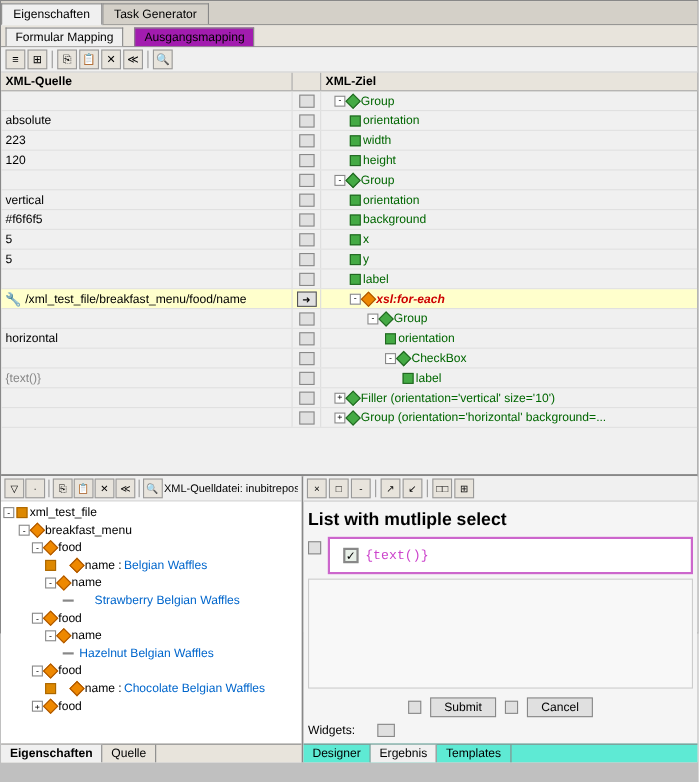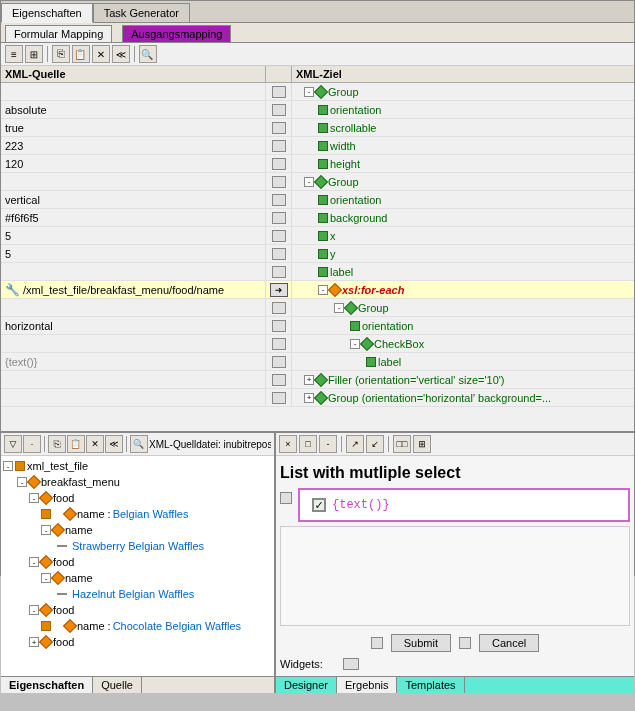--- a/index.html
+++ b/index.html
@@ -138,35 +138,20 @@
           </div>
         <div class="mapping-cell-right">
           <div class="right-row">
             <span style="display:inline-block;width:20px"></span>
             <span class="sq-green"></span>
             <span class="node-text node-green">orientation</span>
           </div>
         </div>
       </div>
 
-      <div class="mapping-row">
-        <div class="mapping-cell-left">
-            <span>true</span>
-          </div>
-        <div class="mapping-cell-mid">
-            <div class="mid-box"></div>
-          </div>
-        <div class="mapping-cell-right">
-          <div class="right-row">
-            <span style="display:inline-block;width:20px"></span>
-            <span class="sq-green"></span>
-            <span class="node-text node-green">scrollable</span>
-          </div>
-        </div>
-      </div>
 
       <div class="mapping-row">
         <div class="mapping-cell-left">
             <span>223</span>
           </div>
         <div class="mapping-cell-mid">
             <div class="mid-box"></div>
           </div>
         <div class="mapping-cell-right">
           <div class="right-row">
@@ -459,21 +444,21 @@
             <span class="expand-btn">-</span>
             <span class="diamond-orange"></span>
             <span>name</span>
           </div>
         </div>
 
         <div class="tree-item">
           <div class="right-row">
             <span style="display:inline-block;width:52px"></span>
             <span style="display:inline-block;width:10px;border:1px solid #888"></span>
-            <span style="color:#0066cc;margin-left:3px">Strawberry Belgian Waffles</span>
+            <span style="color:#0066cc;margin-left:17px">Strawberry Belgian Waffles</span>
           </div>
         </div>
 
         <div class="tree-item">
           <div class="right-row">
             <span style="display:inline-block;width:24px"></span>
             <span class="expand-btn">-</span>
             <span class="diamond-orange"></span>
             <span>food</span>
           </div>

